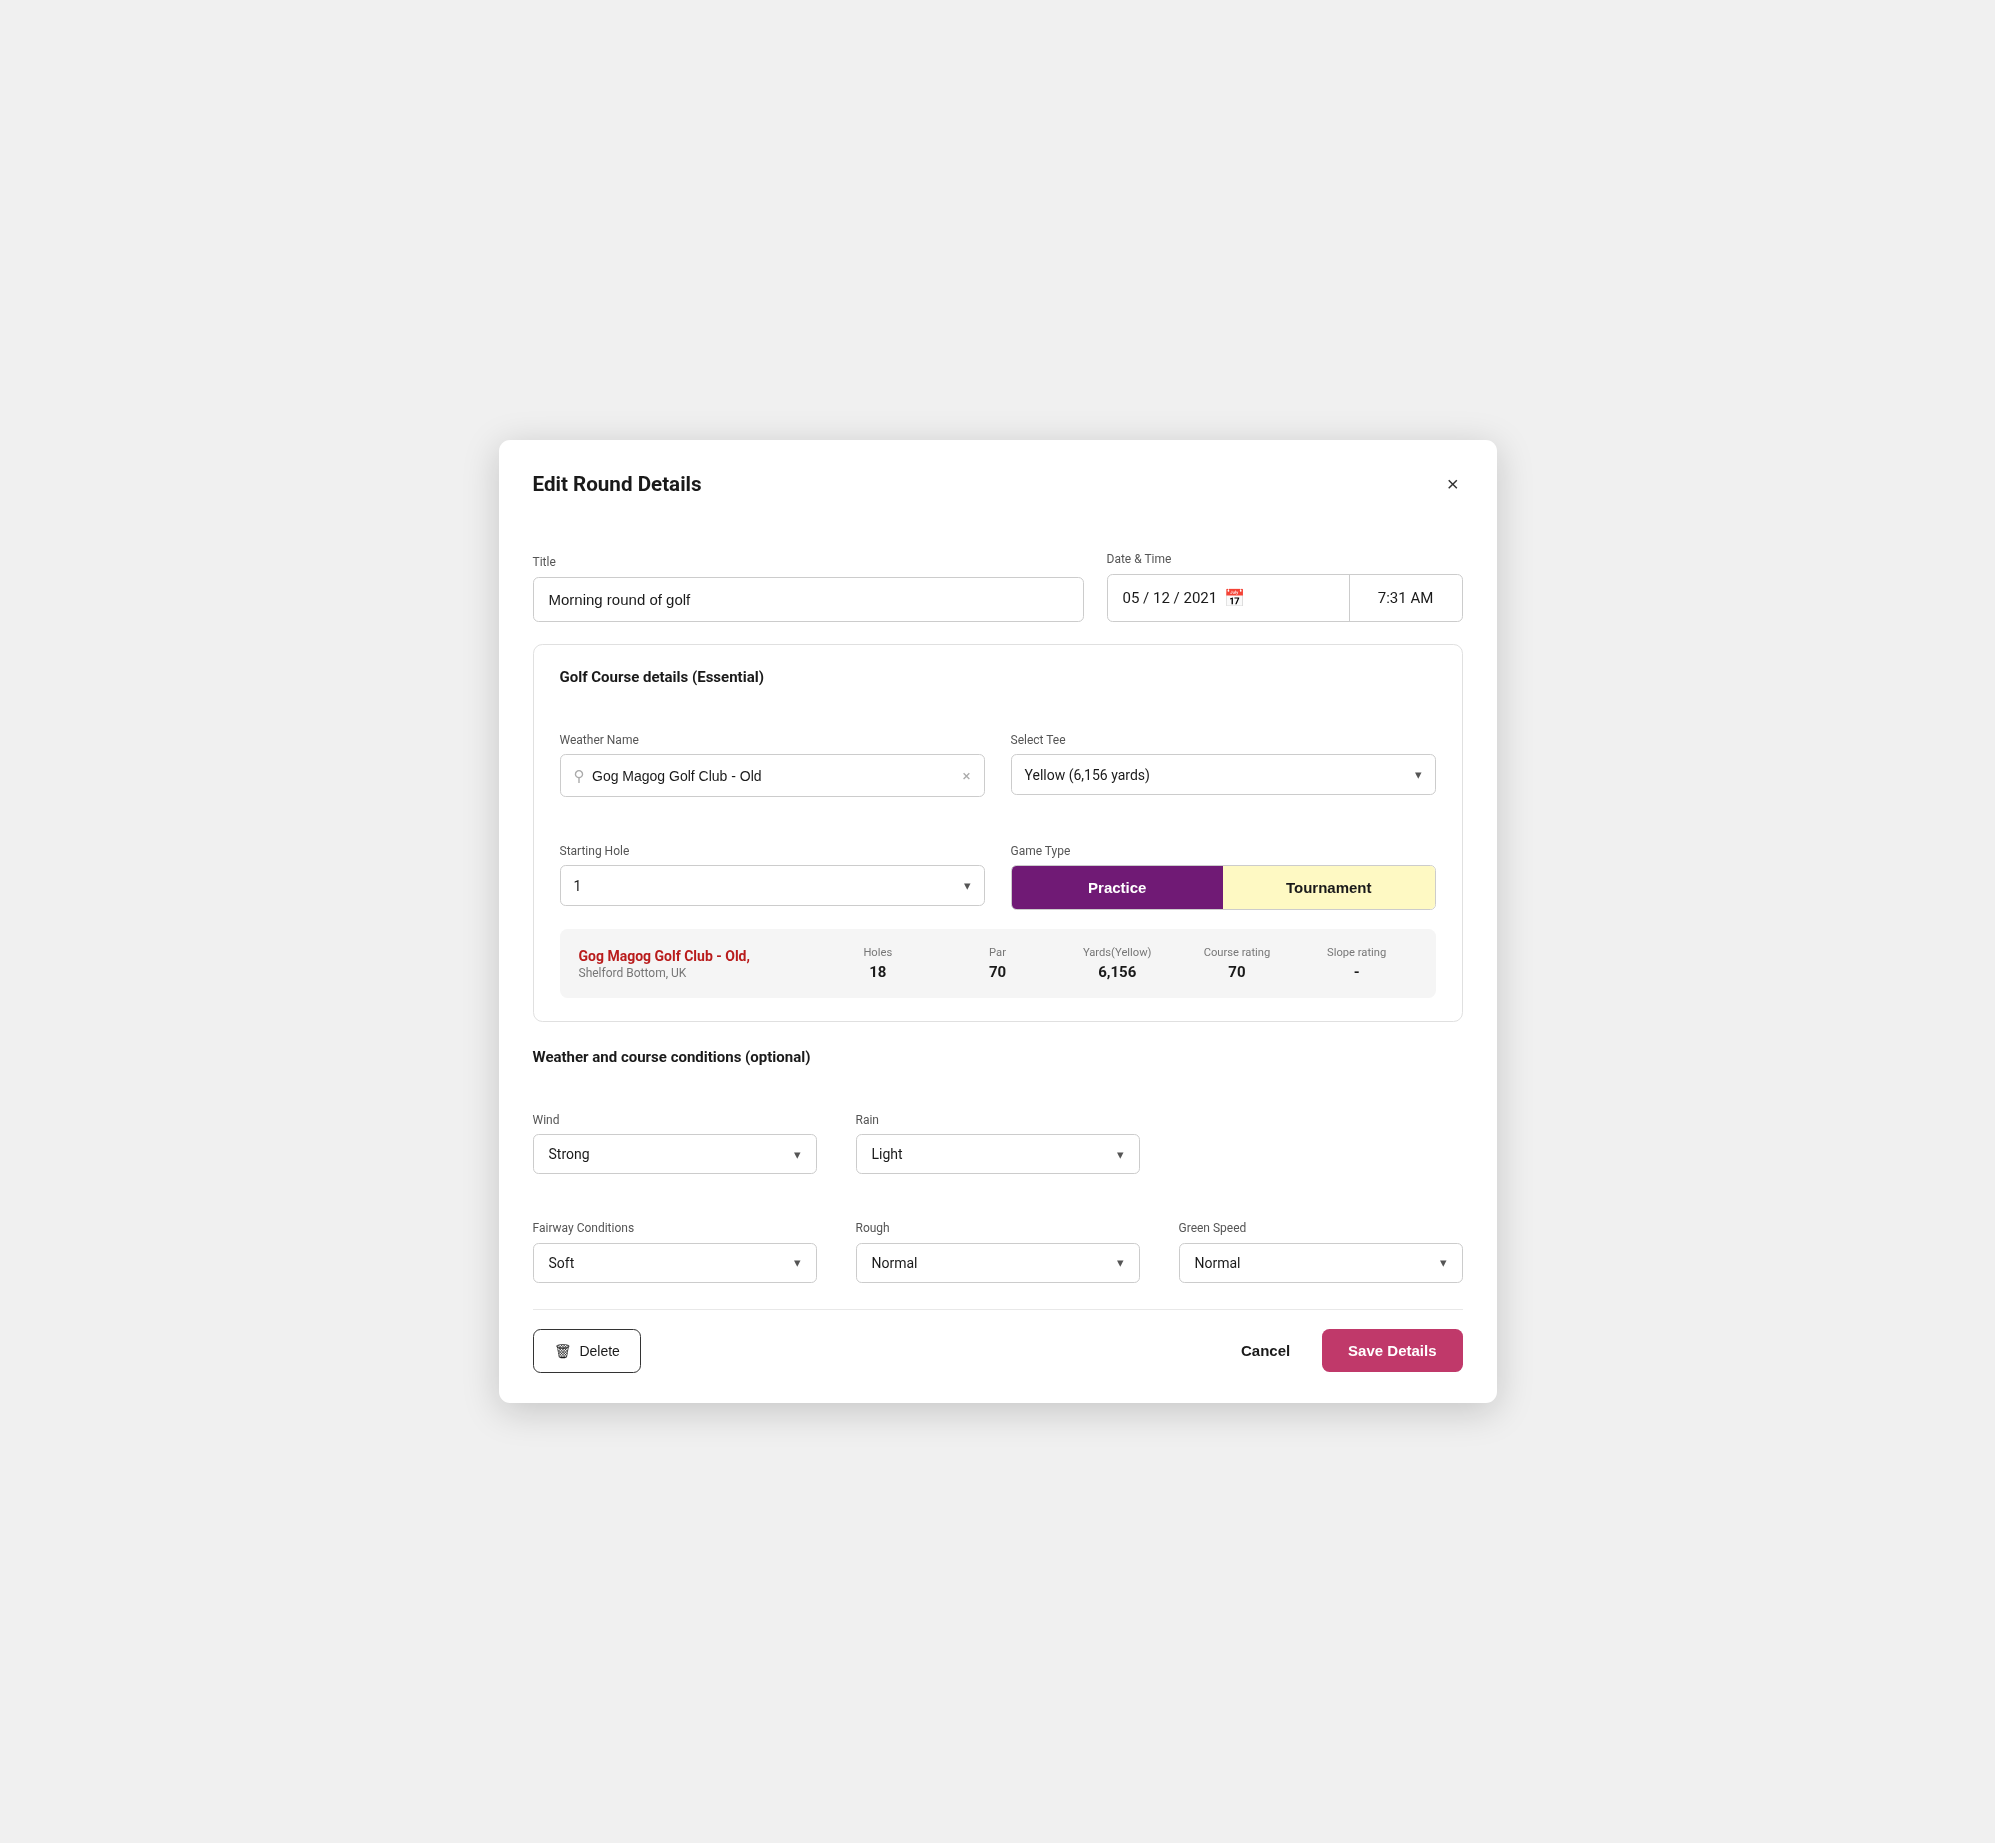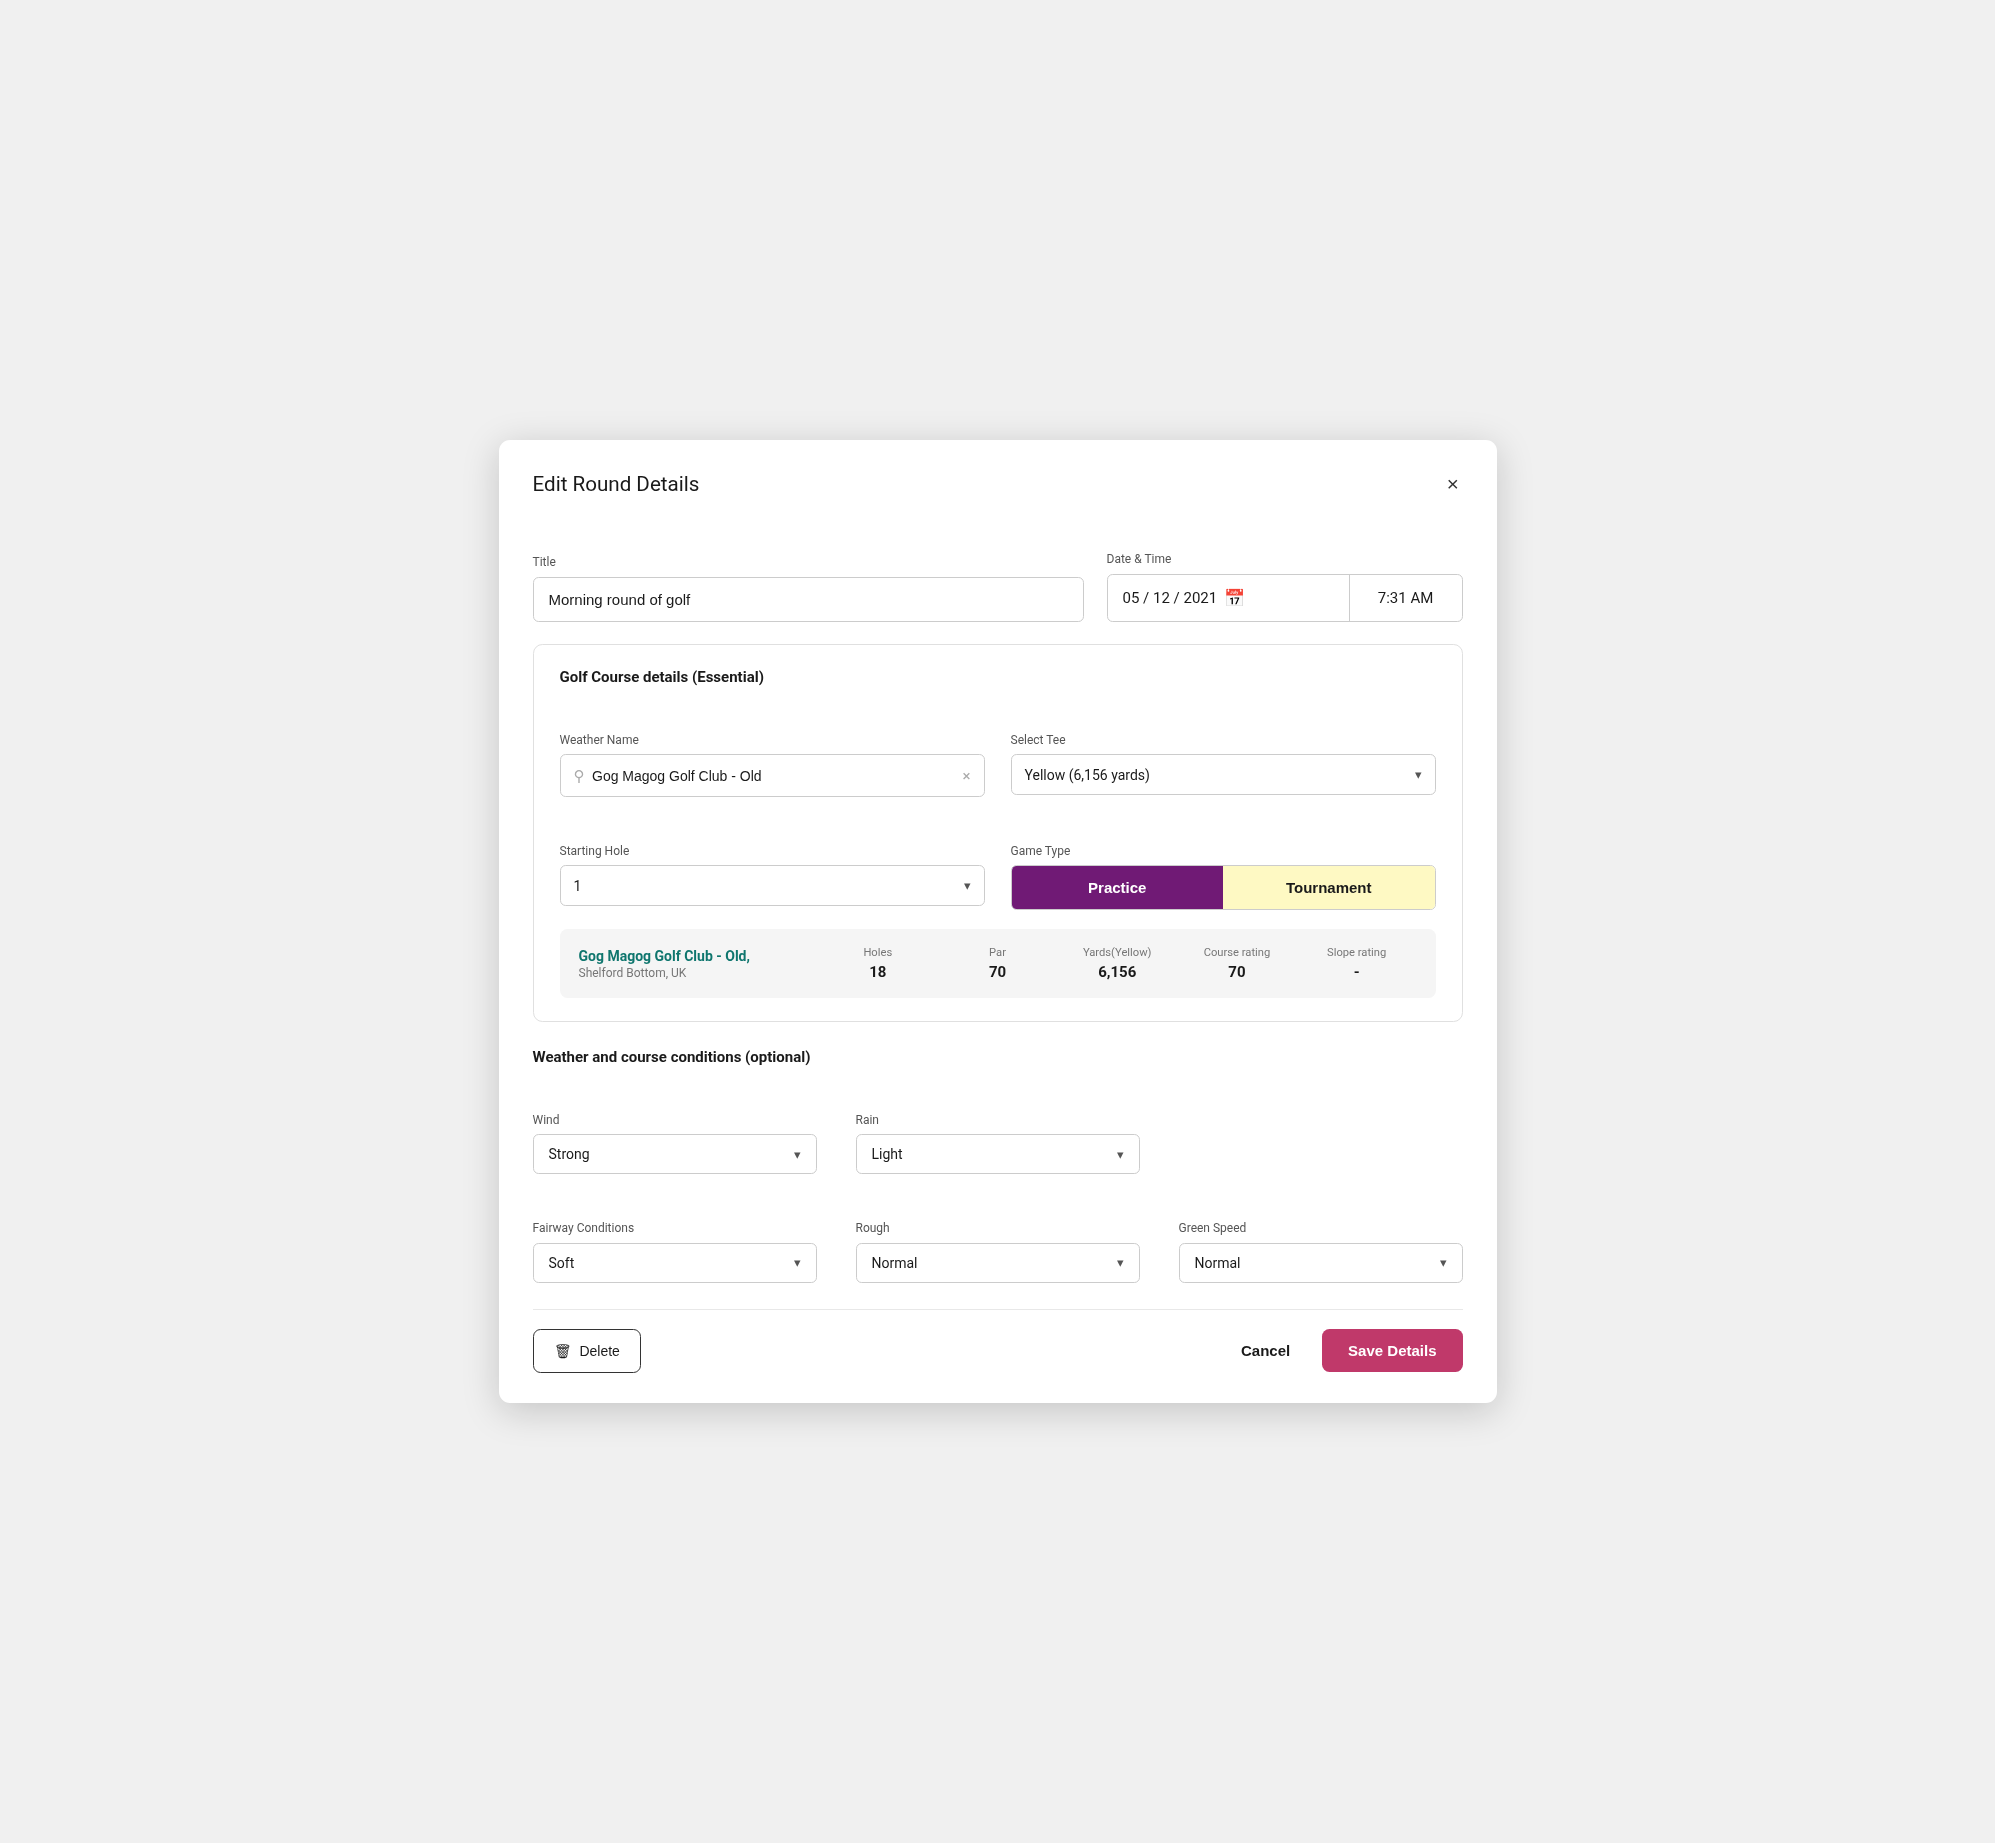--- a/index.html
+++ b/index.html
@@ -22,21 +22,21 @@
       position: relative;
     }
     .modal-header {
       display: flex;
       align-items: center;
       justify-content: space-between;
       margin-bottom: 26px;
     }
     .modal-title {
       font-size: 20.6px;
-      font-weight: 400;
+      font-weight: 700;
       color: #1a1a1a;
     }
     .close-btn {
       background: none;
       border: none;
       font-size: 20.6px;
       cursor: pointer;
       color: #333;
       line-height: 1;
       padding: 3.7px;
@@ -191,21 +191,21 @@
       display: flex;
       align-items: center;
       gap: 0;
     }
     .course-info-name {
       flex: 2;
     }
     .course-info-name .name {
       font-size: 14px;
       font-weight: 700;
-      color: #0f766e;
+      color: #b91c1c;
     }
     .course-info-name .location {
       font-size: 12px;
       color: #777;
       margin-top: 1.9px;
     }
     .course-stat {
       flex: 1;
       text-align: center;
     }

